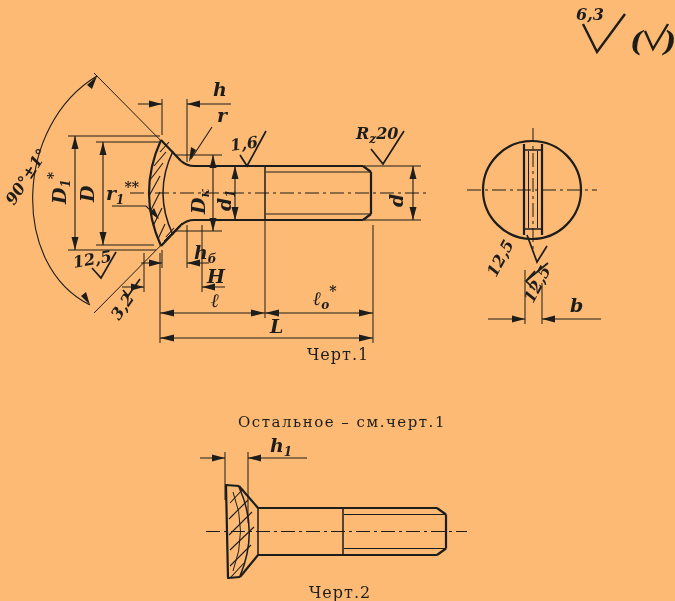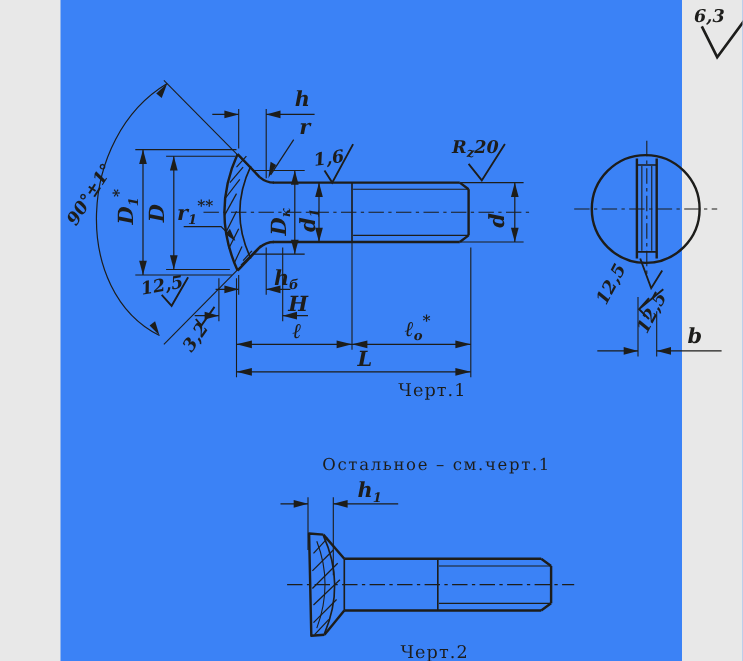--- a/index.html
+++ b/index.html
@@ -1,16 +1,16 @@
 <!DOCTYPE html>
 <html><head>
 <meta charset="utf-8">
 <style>
   html,body{margin:0;padding:0;background:#e8e8e8;}
-  .page{width:565px;height:601px;background:#3b82f6;position:relative;margin:0 auto;
+  .page{width:675px;height:601px;background:#fdba74;position:relative;margin:0 auto;
         font-family:"DejaVu Serif", serif;}
   svg{display:block}
   .outline{stroke:#1d1d1b;stroke-width:2.2;fill:none;stroke-linejoin:round}
   .mid{stroke:#1d1d1b;stroke-width:1.5;fill:none}
   .thin{stroke:#1d1d1b;stroke-width:1;fill:none}
   .dim{stroke:#1d1d1b;stroke-width:1.1;fill:none}
   .hatch{stroke:#1d1d1b;stroke-width:1.1;fill:none}
   .center{stroke:#1d1d1b;stroke-width:1;fill:none;stroke-dasharray:14 4 3 4}
   .rough{stroke:#1d1d1b;stroke-width:1.7;fill:none;stroke-linejoin:miter}
   .bigcheck{stroke:#1d1d1b;stroke-width:2.4;fill:none}

